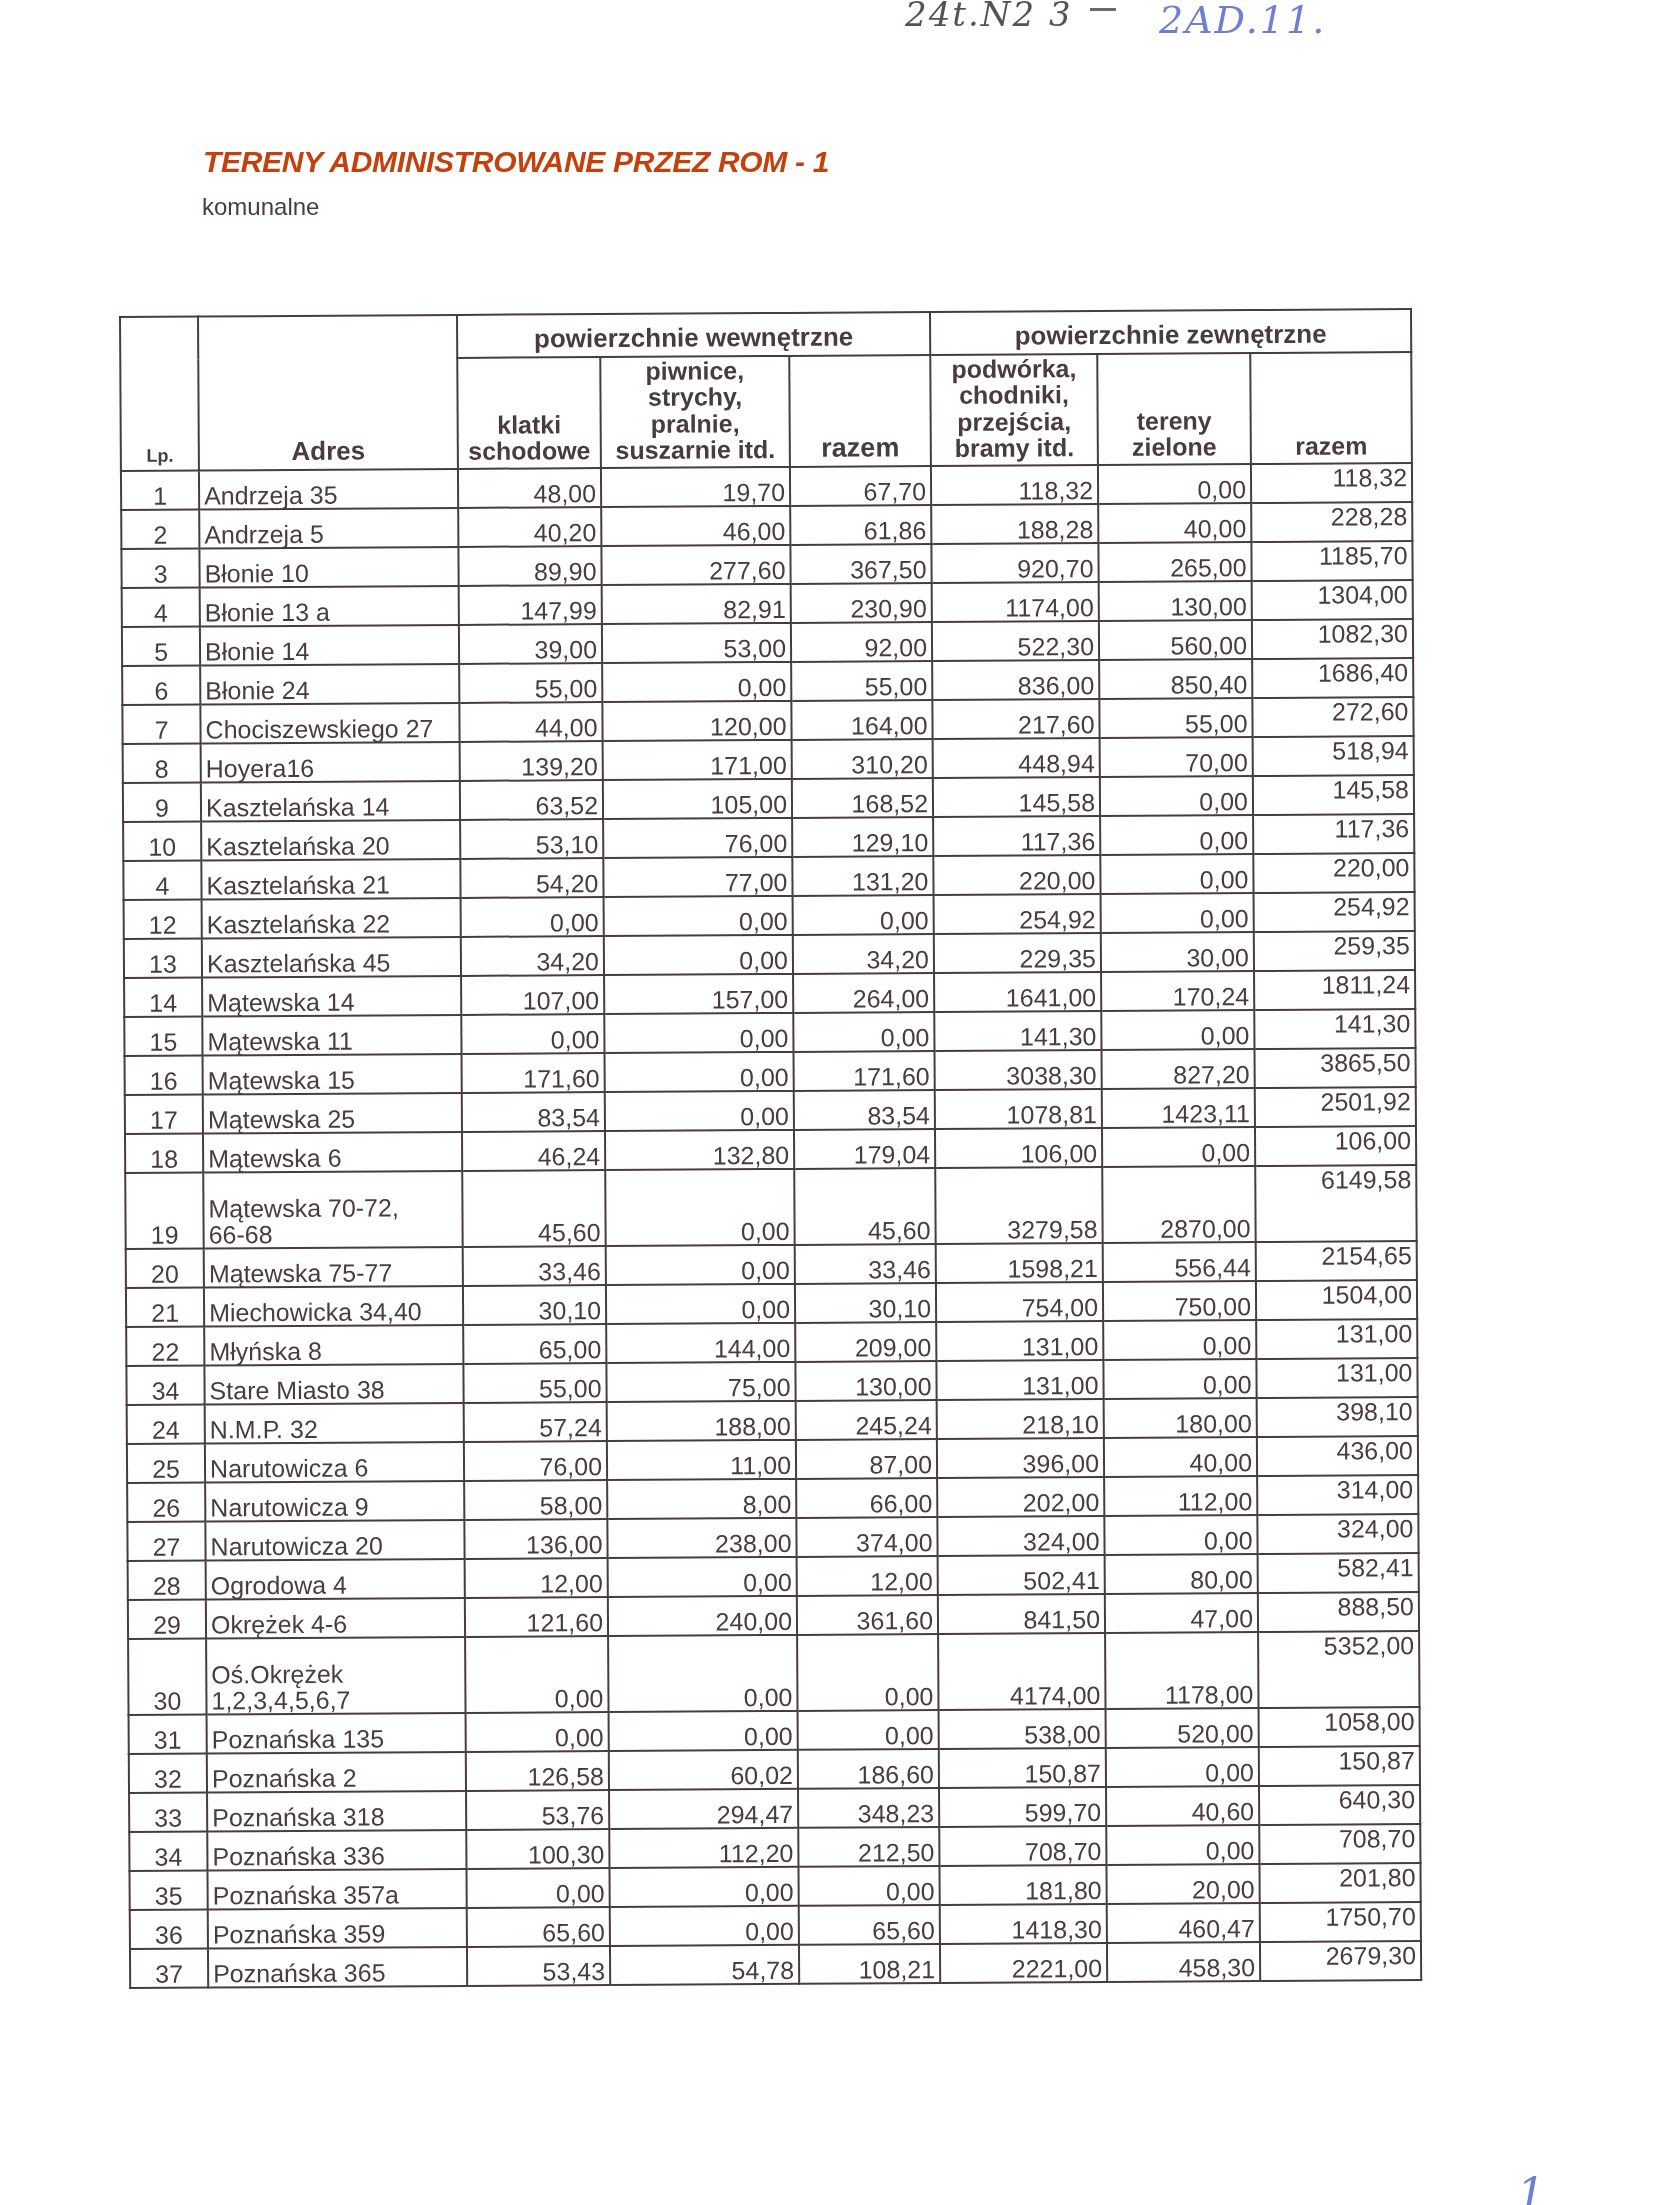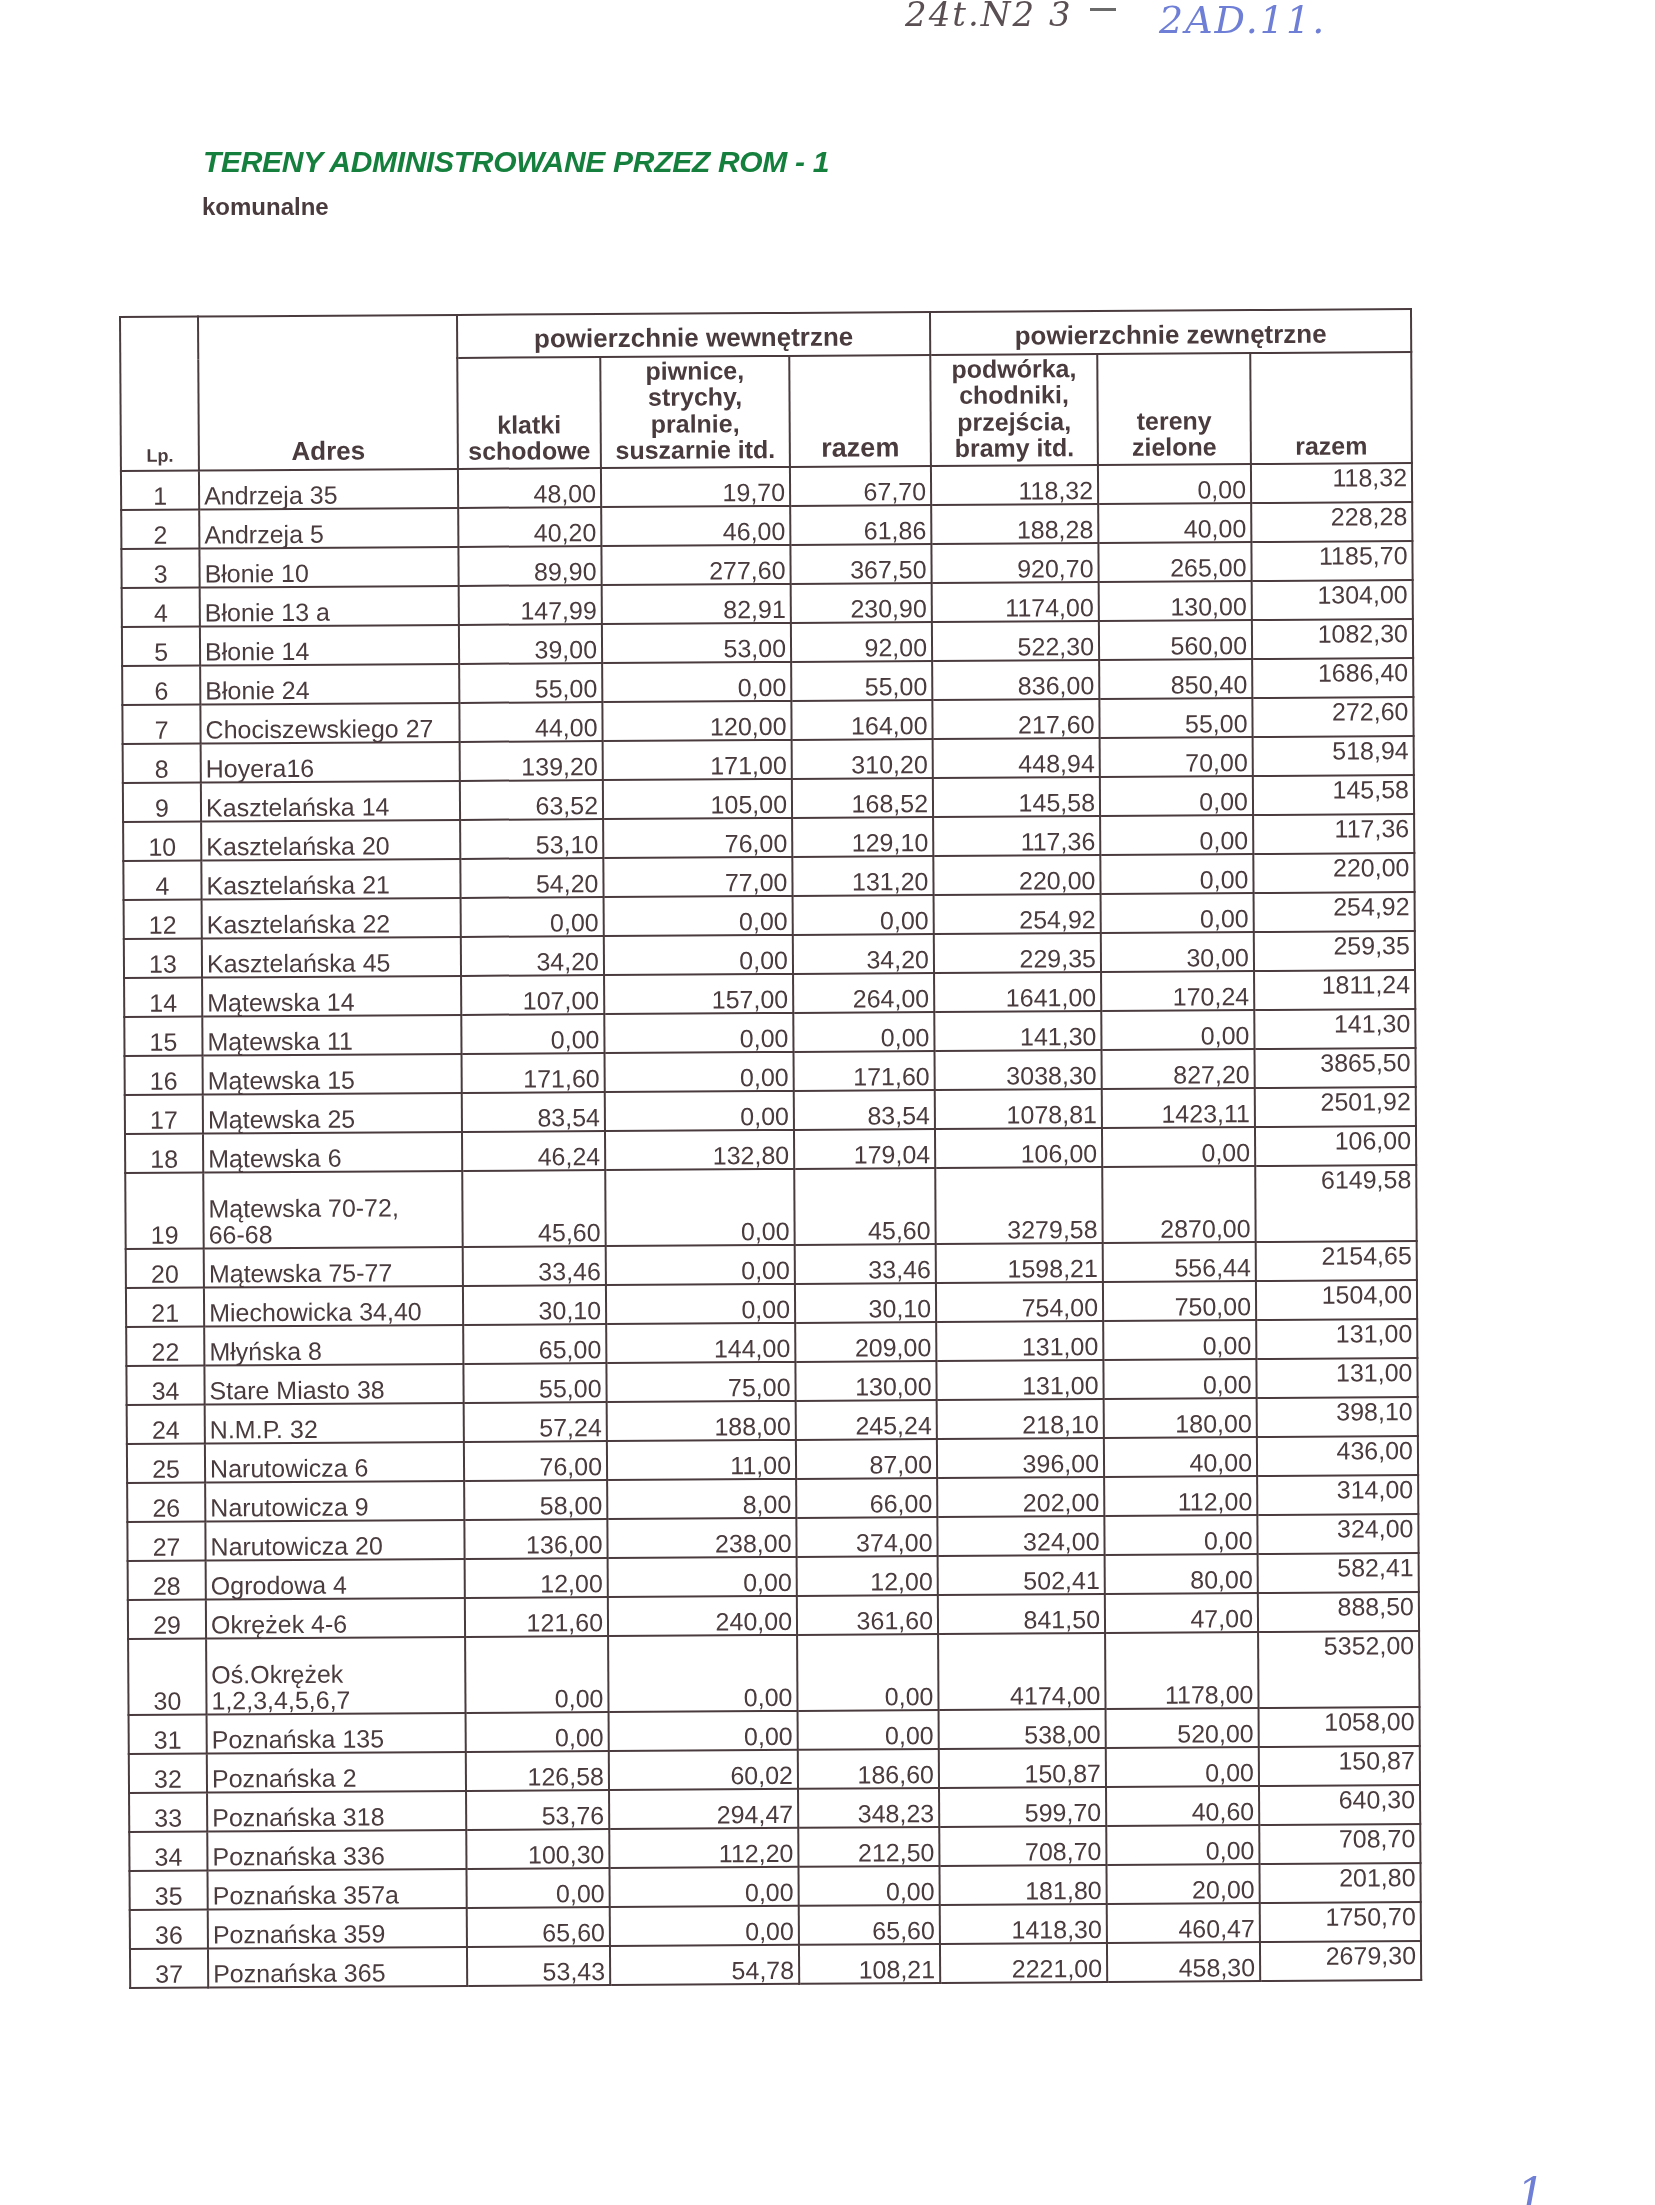--- a/index.html
+++ b/index.html
@@ -19,26 +19,26 @@
     position: absolute; top: -2px; left: 1159px;
     font-family: "DejaVu Serif", serif; font-size: 38px; color: #6f7fd6;
     font-style: italic; letter-spacing: 2px;
   }
   .page-number {
     position: absolute; top: 2169px; left: 1517px;
     font-family: "DejaVu Serif", serif; font-size: 44px; color: #6f7fd6; font-style: italic;
   }
   .doc-title {
     position: absolute; top: 145px; left: 203px;
-    font-size: 30px; font-weight: bold; font-style: italic; color: #15803d;
+    font-size: 30px; font-weight: bold; font-style: italic; color: #c2410c;
     letter-spacing: -0.3px;
   }
   .doc-subtitle {
     position: absolute; top: 193px; left: 202px;
-    font-size: 24px; font-weight: bold; color: #4a3b3e;
+    font-size: 24px; font-weight: normal; color: #4a3b3e;
   }
   table.register {
     position: absolute; top: 316px; left: 119px;
     border-collapse: collapse;
     transform: rotate(-0.35deg); transform-origin: top left;
     font-size: 25px;
   }
   table.register td, table.register th {
     border: 2px solid #4a3b3e;
     padding: 0 4px;

